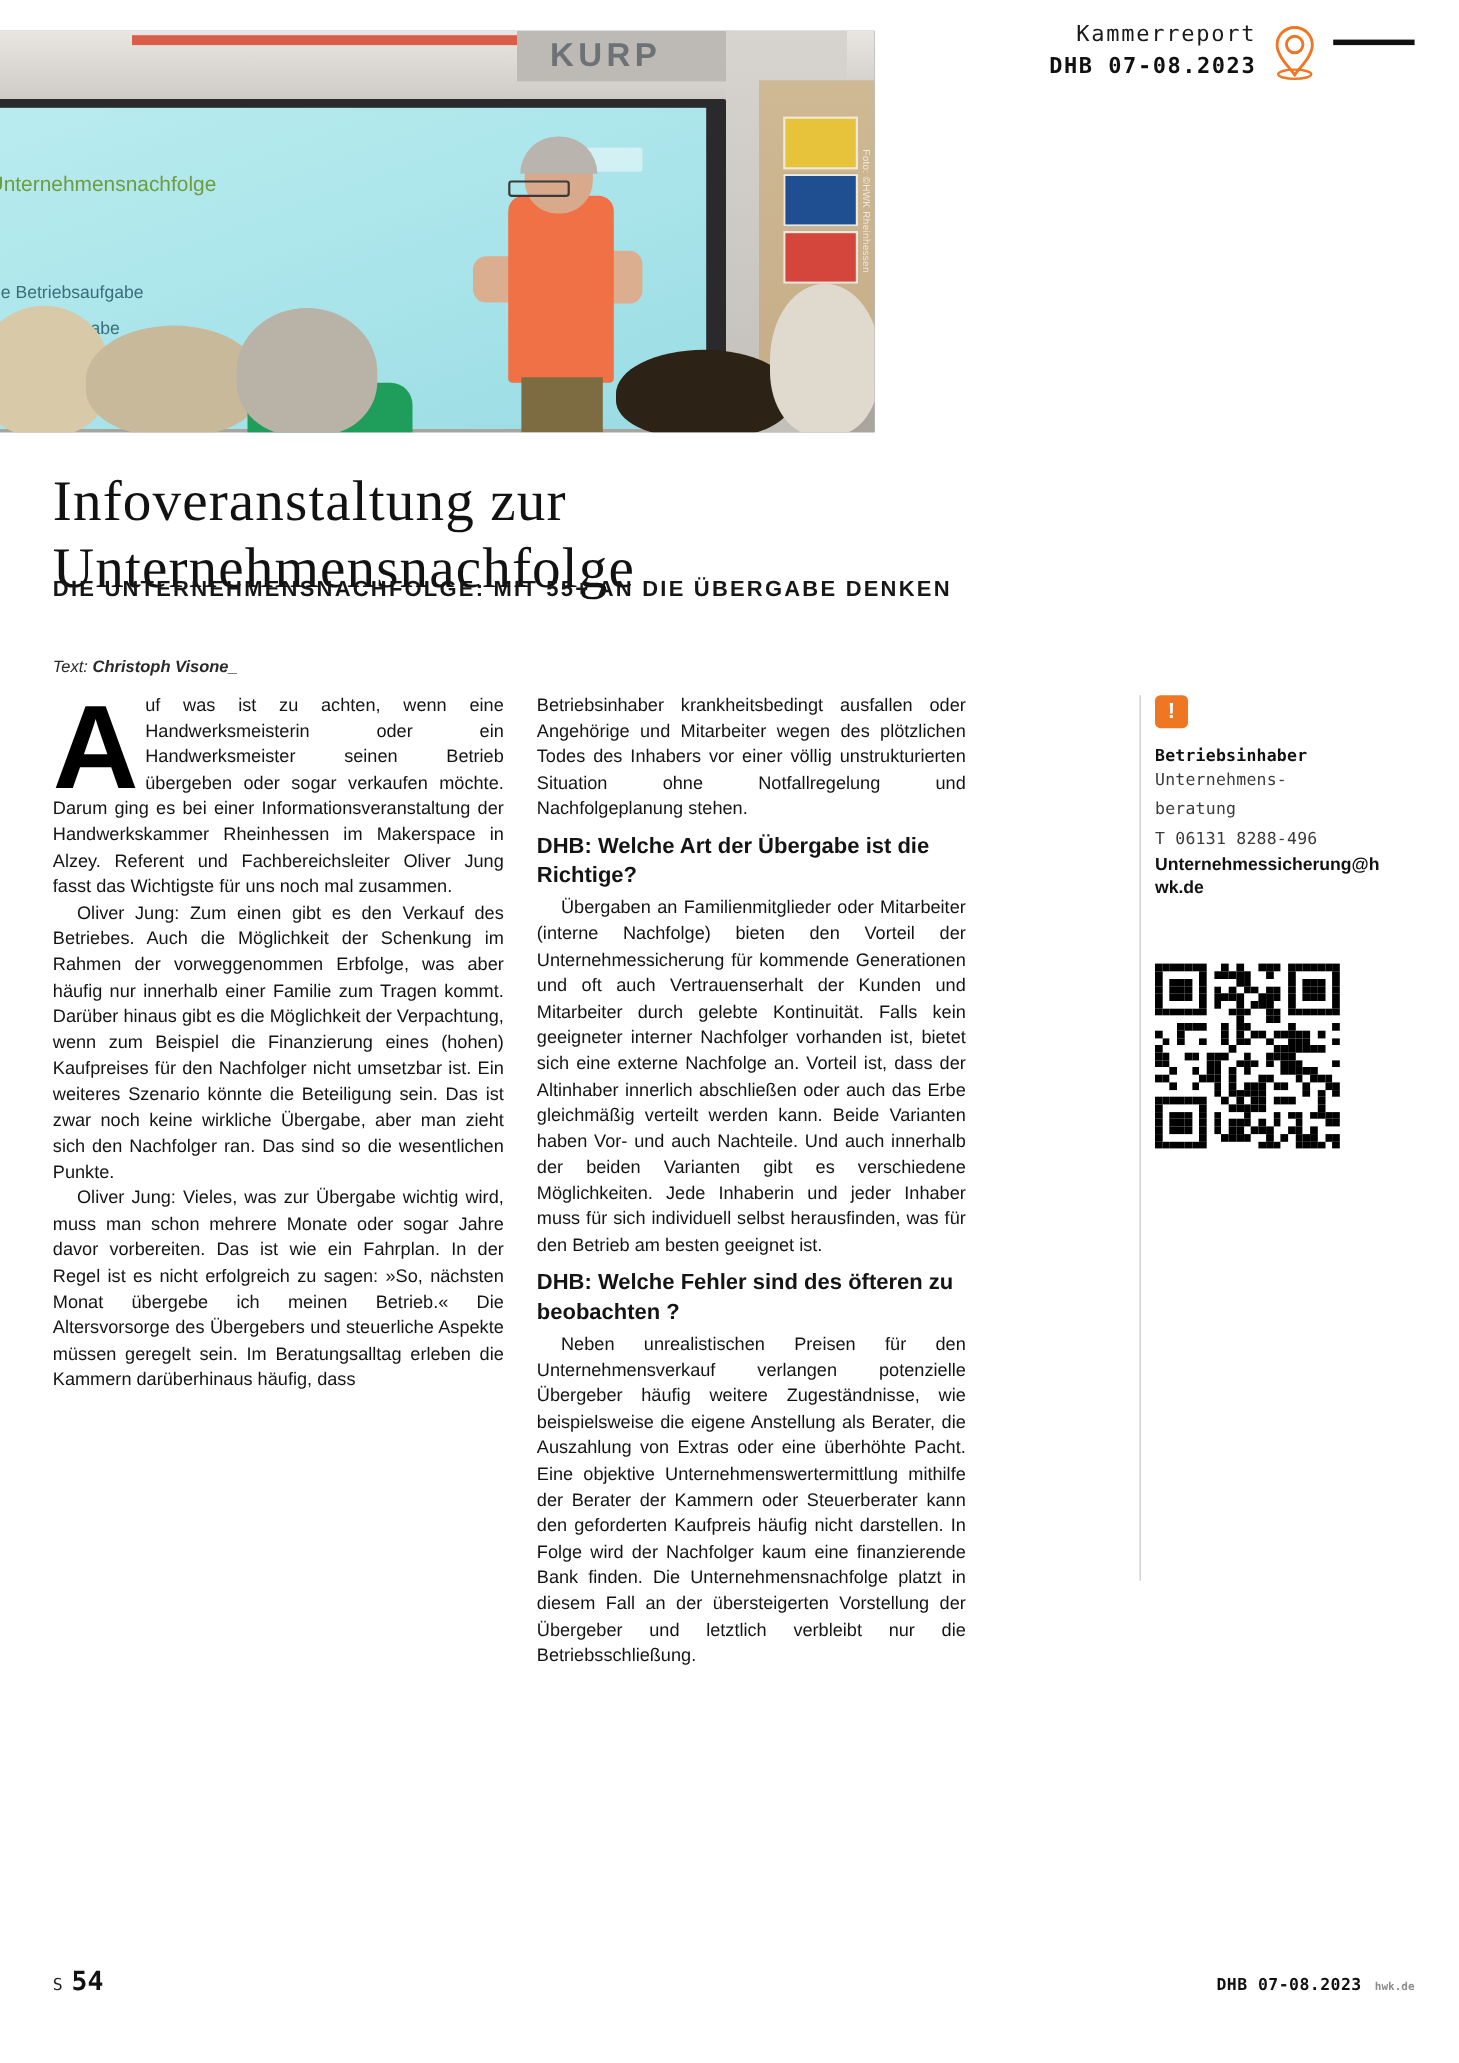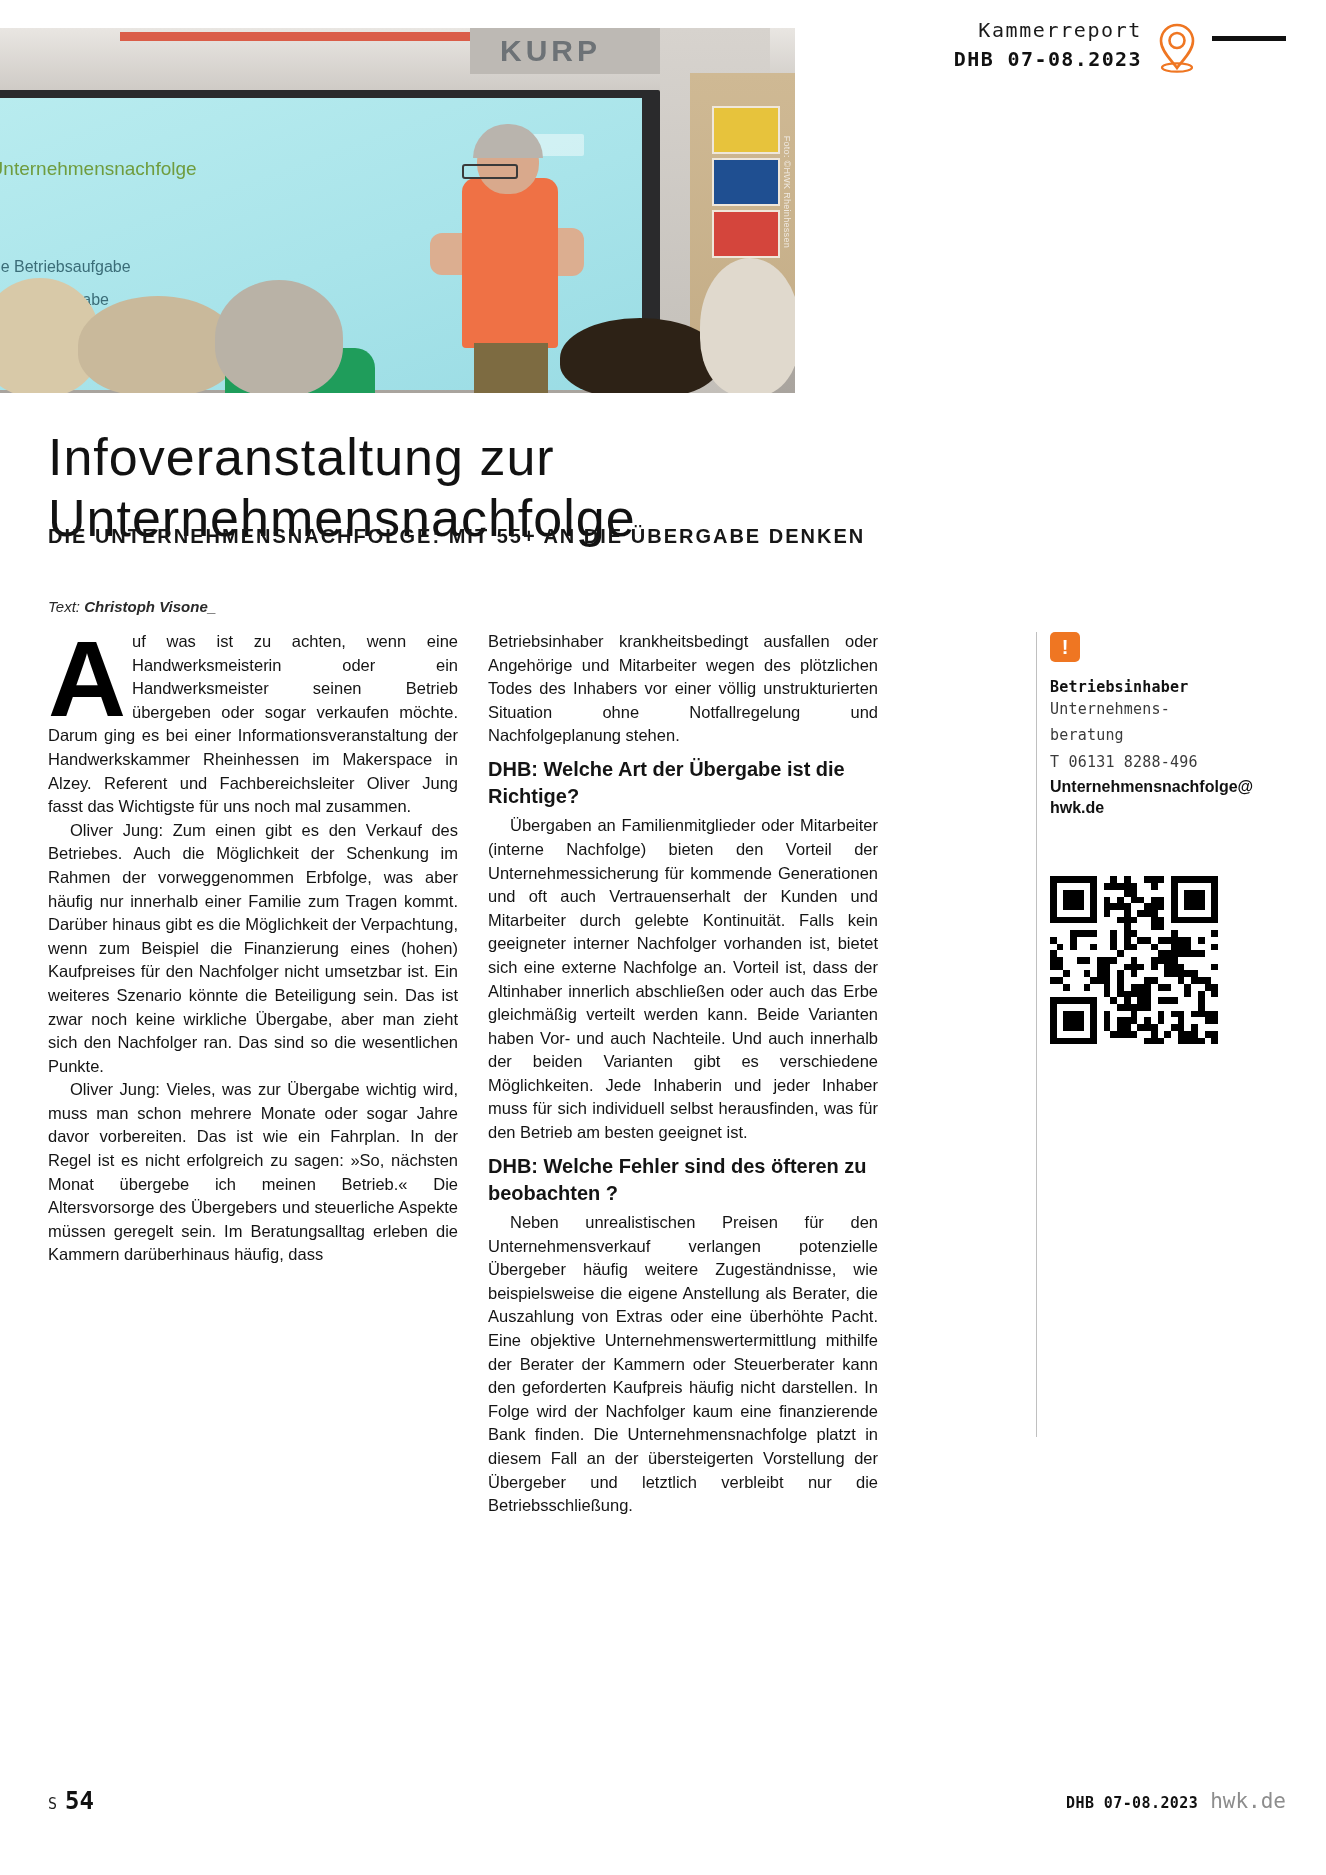--- a/index.html
+++ b/index.html
@@ -139,21 +139,21 @@
   .photo .credit {
     position:absolute; right:3px; top:220px;
     transform:rotate(90deg); transform-origin:right top;
     font-size:9px; color:#efe9e1; letter-spacing:.3px;
     white-space:nowrap;
   }
 
   
   .headline {
     position:absolute; left:48px; top:378px; width:1050px;
-    font-family:Liberation Sans, sans-serif;
+    font-family:Liberation Serif, serif;
     font-size:52px; line-height:1.17; font-weight:400;
     letter-spacing:1px; color:#121212;
     background:#fff; z-index:30;
     padding-top:14px;
   }
   .headline .l2 { display:block; }
 
   .subhead {
     position:absolute; left:48px; top:525px; width:1100px;
     font-family:"Liberation Sans", sans-serif;
@@ -248,21 +248,21 @@
   .footer-right {
     position:absolute; right:40px; bottom:62px;
     display:flex; align-items:baseline; gap:12px;
   }
   .fr-issue {
     font-family:"DejaVu Sans Mono", monospace;
     font-weight:bold; font-size:15px; color:#111; letter-spacing:.4px;
   }
   .fr-url {
     font-family:"DejaVu Sans Mono", monospace;
-    font-size:21px; color:#8d8d8d;
+    font-size:10px; color:#8d8d8d;font-weight:bold;
   }
 </style>
 </head>
 <body>
 
 <div class="photo">
   <div class="wall"></div>
   <div class="ceiling"></div>
   <div class="ceilbar"></div>
   <div class="shopsign"></div>
@@ -352,21 +352,21 @@
   <div class="sb-line"></div>
 
   <div class="badge">!</div>
 
   <div class="sb-title">Betriebsinhaber</div>
 
   <div class="sb-line-txt">Unternehmens-</div>
   <div class="sb-line-txt">beratung</div>
   <div class="sb-line-txt">T 06131 8288-496</div>
 
-  <div class="sb-mail">Unternehmensnachfolge@hwk.de</div>
+  <div class="sb-mail">Unternehmessicherung@hwk.de</div>
 
   <div class="qr" id="qr">
       <i></i>
       <i></i>
       <i></i>
       <i></i>
       <i></i>
       <i></i>
       <i></i>
       <i style="background: transparent;"></i>

